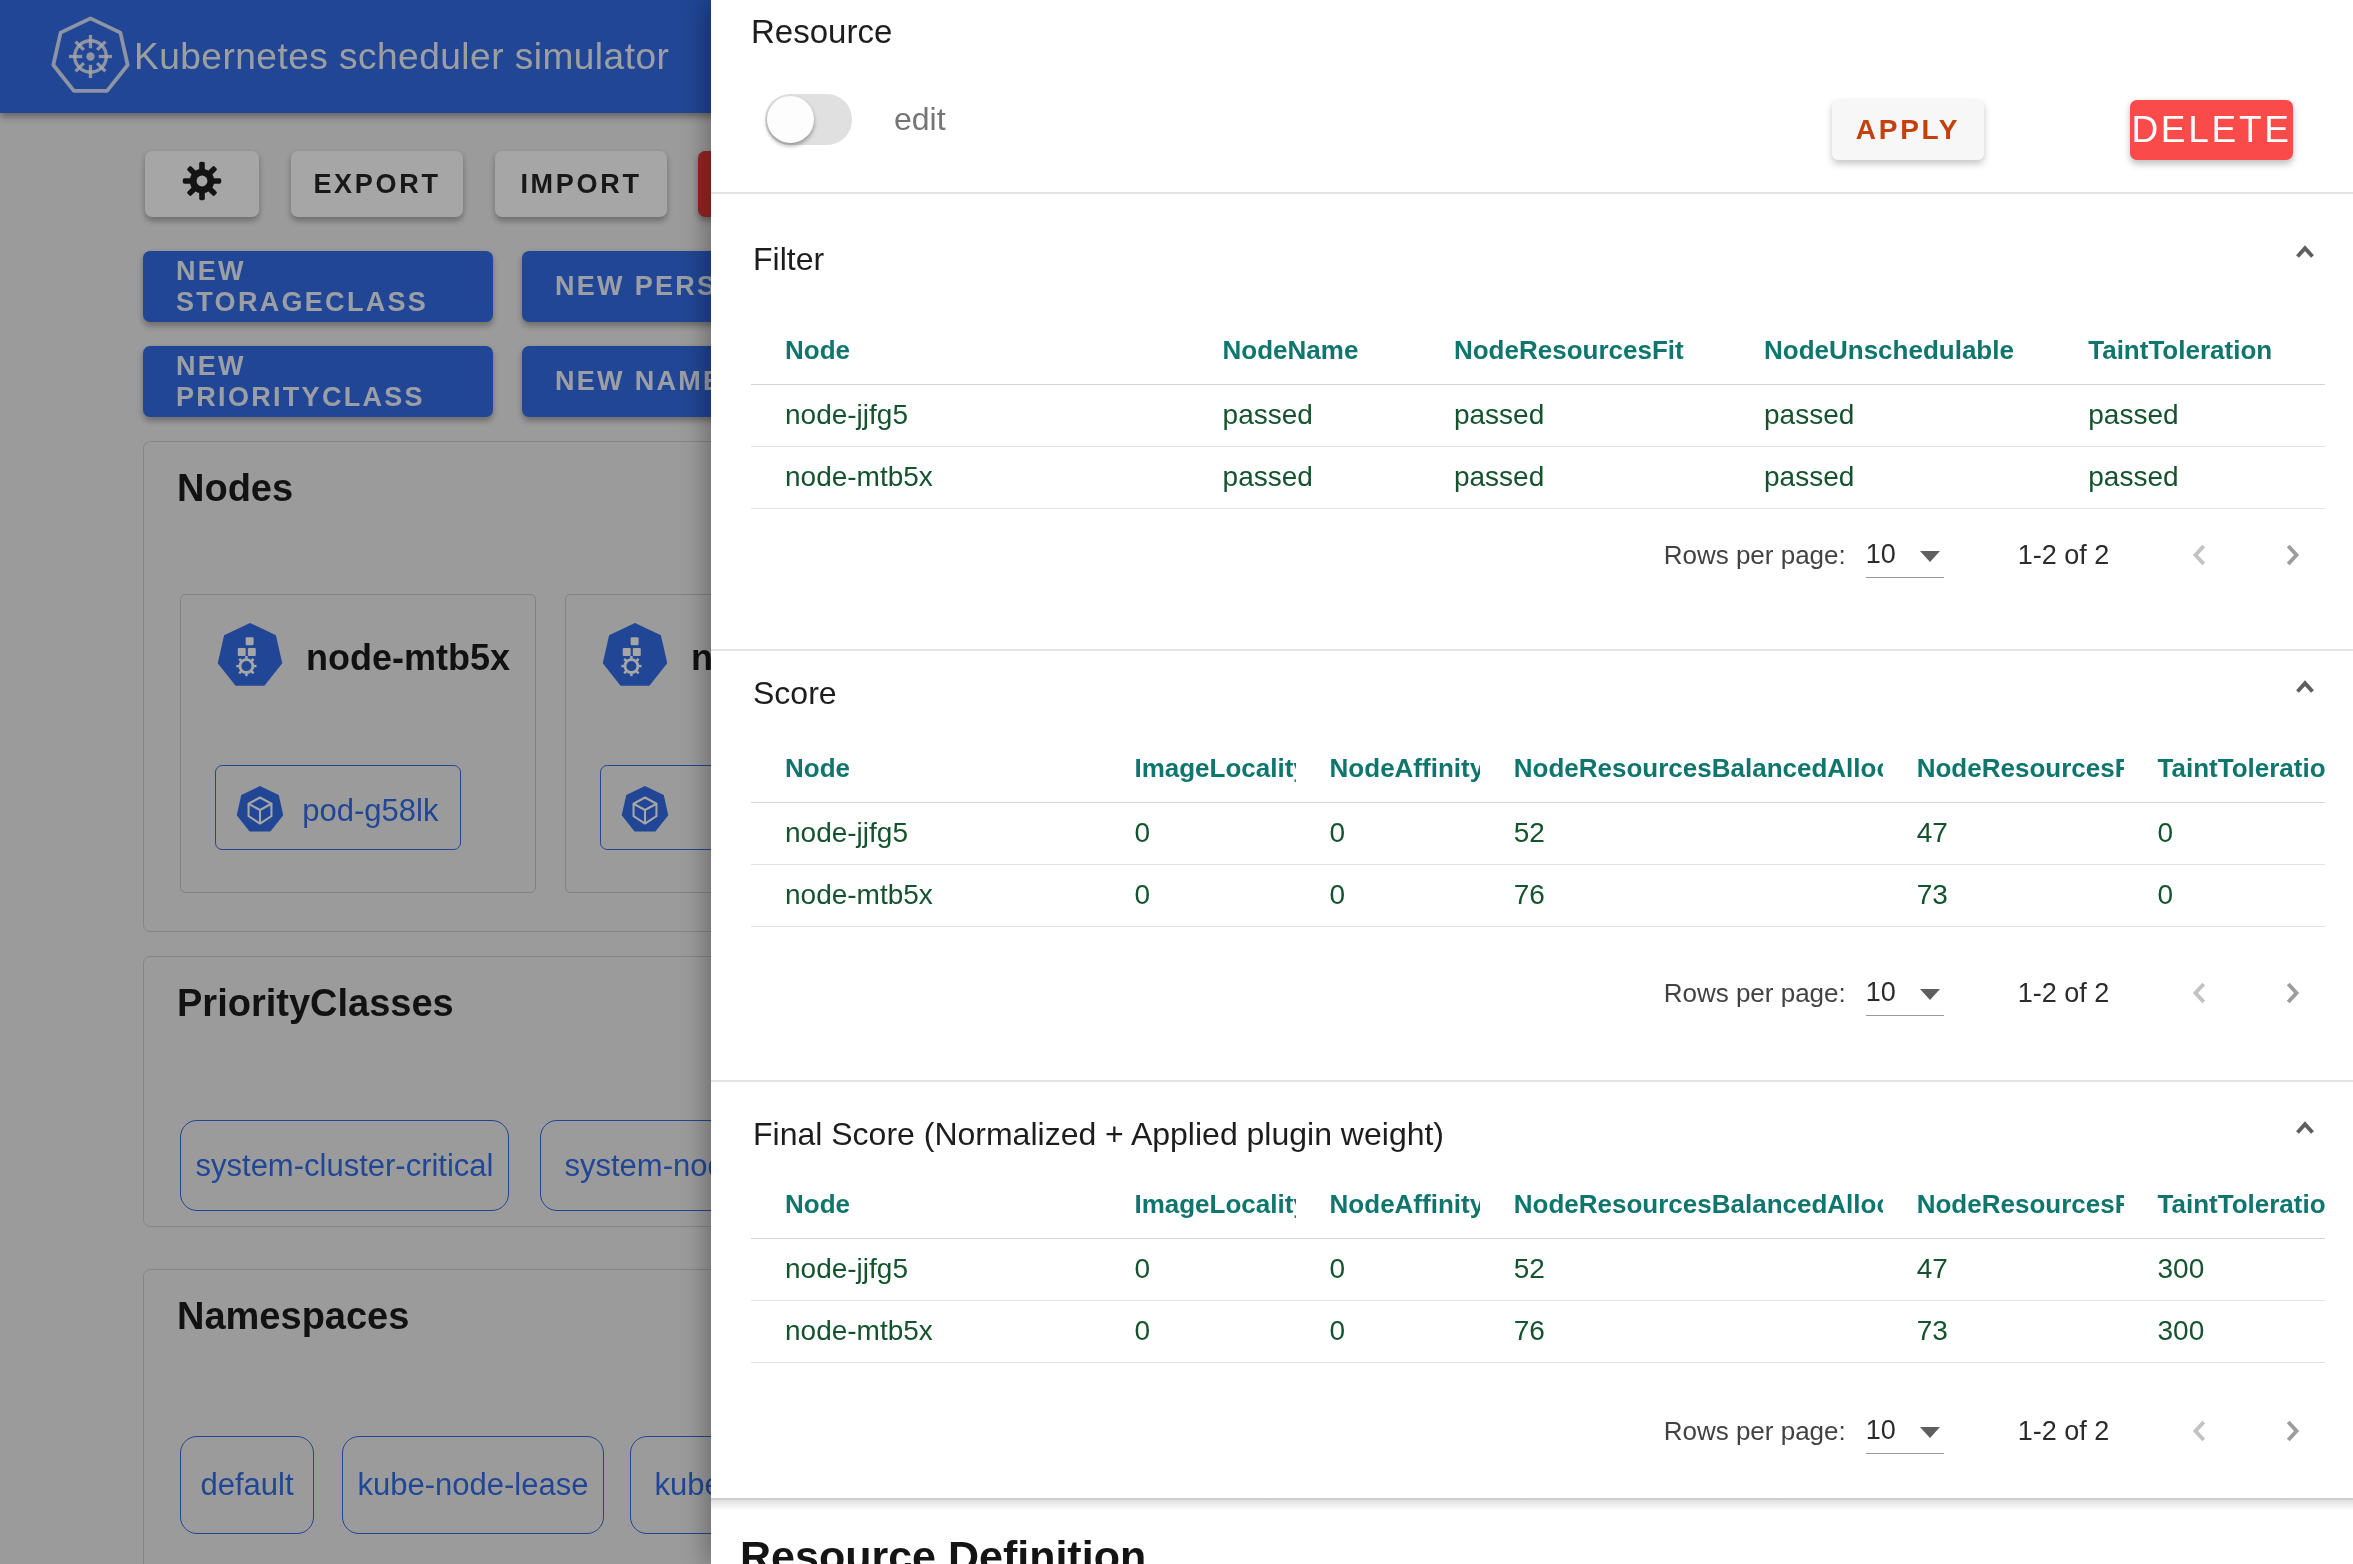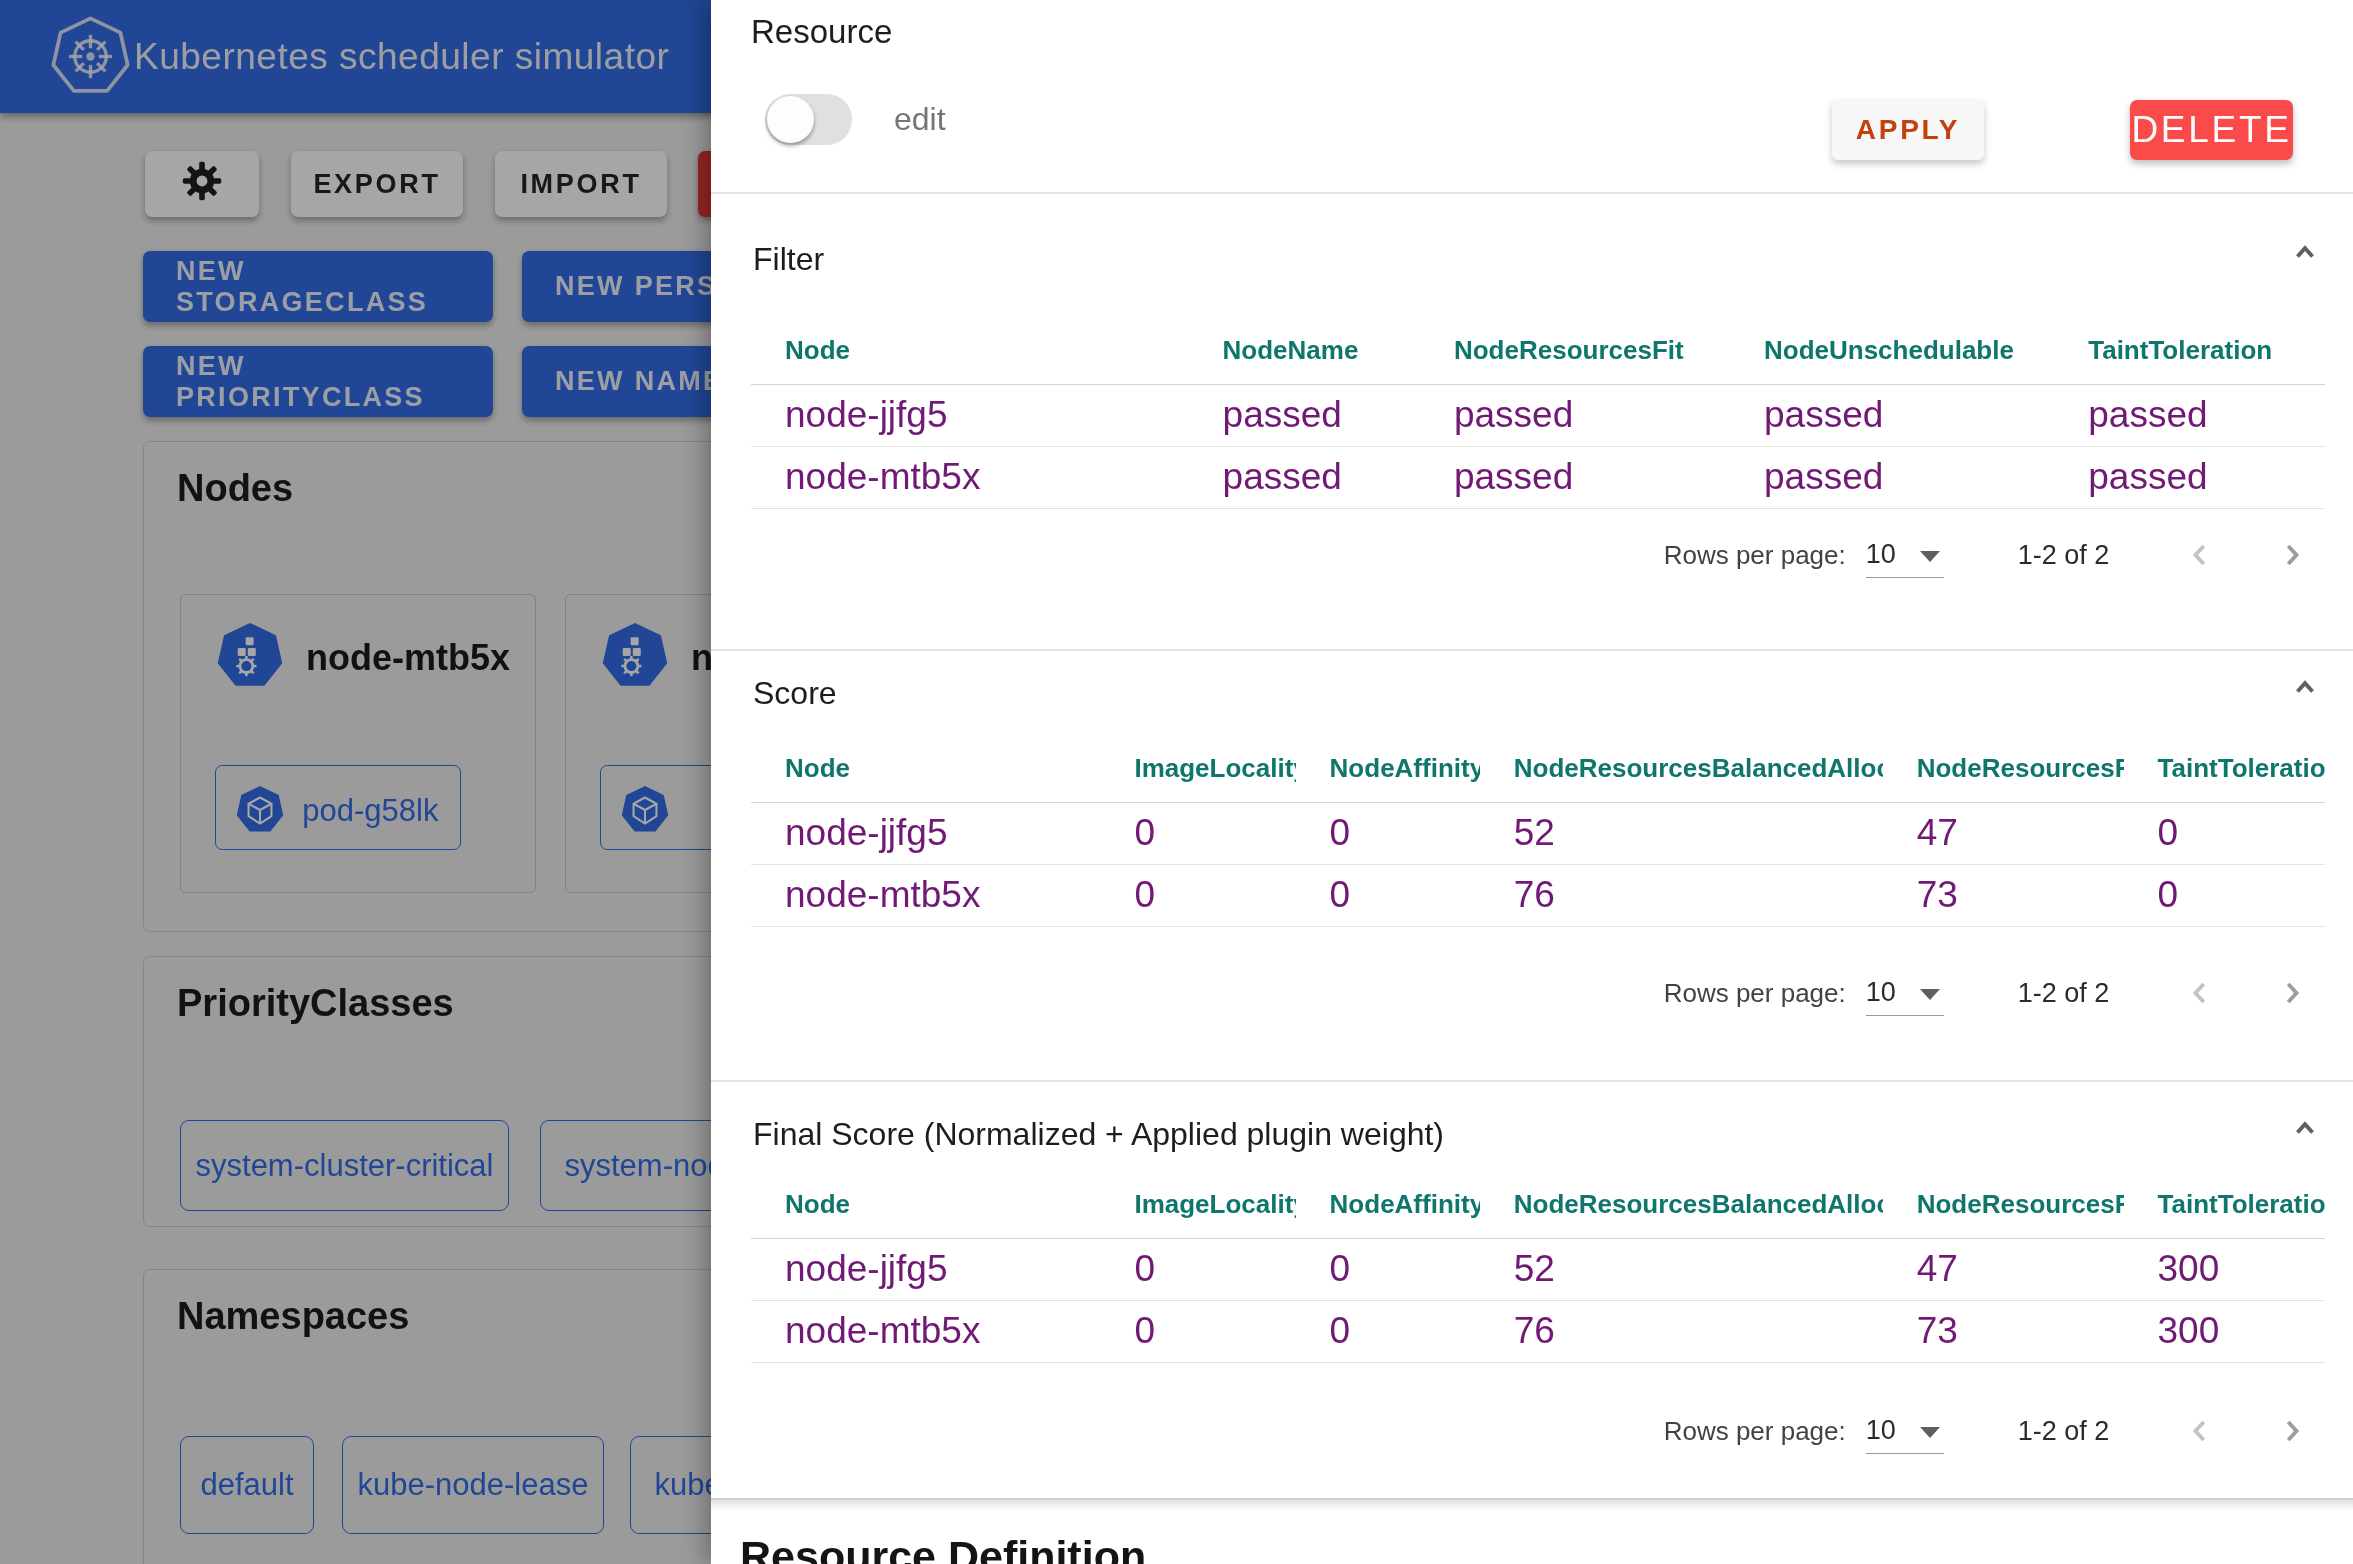--- a/index.html
+++ b/index.html
@@ -66,21 +66,21 @@
   .node-head { position:absolute; left:33px; top:25px; display:flex; align-items:center; }
   .node-name { margin-left:20px; font-size:36px; font-weight:bold; color:#1b1b1b; }
   .pod-chip {
     position:absolute; left:34px; top:170px; height:85px;
     border:1.8px solid #326CE5; border-radius:7.2px;
     display:flex; align-items:center; padding:7px 22px 0 18px; cursor:pointer;
   }
   .pod-chip .pod-label { margin-left:16.3px; font-size:31px; color:#326CE5; }
 
   .chip {
-    position:absolute; border:1.8px solid #326CE5; border-radius:9px;
+    position:absolute; border:1.8px solid #326CE5; border-radius:17px;
     display:flex; align-items:center; justify-content:center;
     font-size:31px; color:#326CE5; cursor:pointer; background:transparent;
   }
   .chip.cut { justify-content:flex-start; padding-left:23.5px; }
   .prio-c1 { left:36px;  top:163px; width:329px; height:91px; }
   .prio-c2 { left:396px; top:163px; width:380px; height:91px; }
   .nsp-c1  { left:36px;  top:166px; width:134px; height:98px; }
   .nsp-c2  { left:198px; top:166px; width:262px; height:98px; }
   .nsp-c3  { left:486px; top:166px; width:299px; height:98px; }
 
@@ -133,21 +133,21 @@
     position:absolute; left:40px; width:1574px;
     border-collapse:collapse; table-layout:fixed;
   }
   .tbl1 { top:317px; } .tbl2 { top:735px; } .tbl3 { top:1171px; }
   .data-table th {
     text-align:left; font-size:26px; font-weight:bold; color:#0f766e;
     height:67px; padding:0 0 0 34px; border-bottom:1.8px solid #d4d4d4;
     overflow:hidden; white-space:nowrap;
   }
   .data-table td {
-    font-size:37px; color:#701a75; height:62px; padding:0 0 0 34px;
+    font-size:28px; color:#14532d; height:62px; padding:0 0 0 34px;
     border-bottom:0.9px solid #e2e2e2; white-space:nowrap;
   }
   .t5 th:nth-child(1){width:27.8%} .t5 th:nth-child(2){width:14.7%}
   .t5 th:nth-child(3){width:19.7%} .t5 th:nth-child(4){width:20.6%}
   .t6 th:nth-child(1){width:22.2%} .t6 th:nth-child(2){width:12.4%}
   .t6 th:nth-child(3){width:11.7%} .t6 th:nth-child(4){width:25.6%}
   .t6 th:nth-child(5){width:15.3%}
 
   .pagination {
     position:absolute; left:40px; width:1574px; height:60px;

